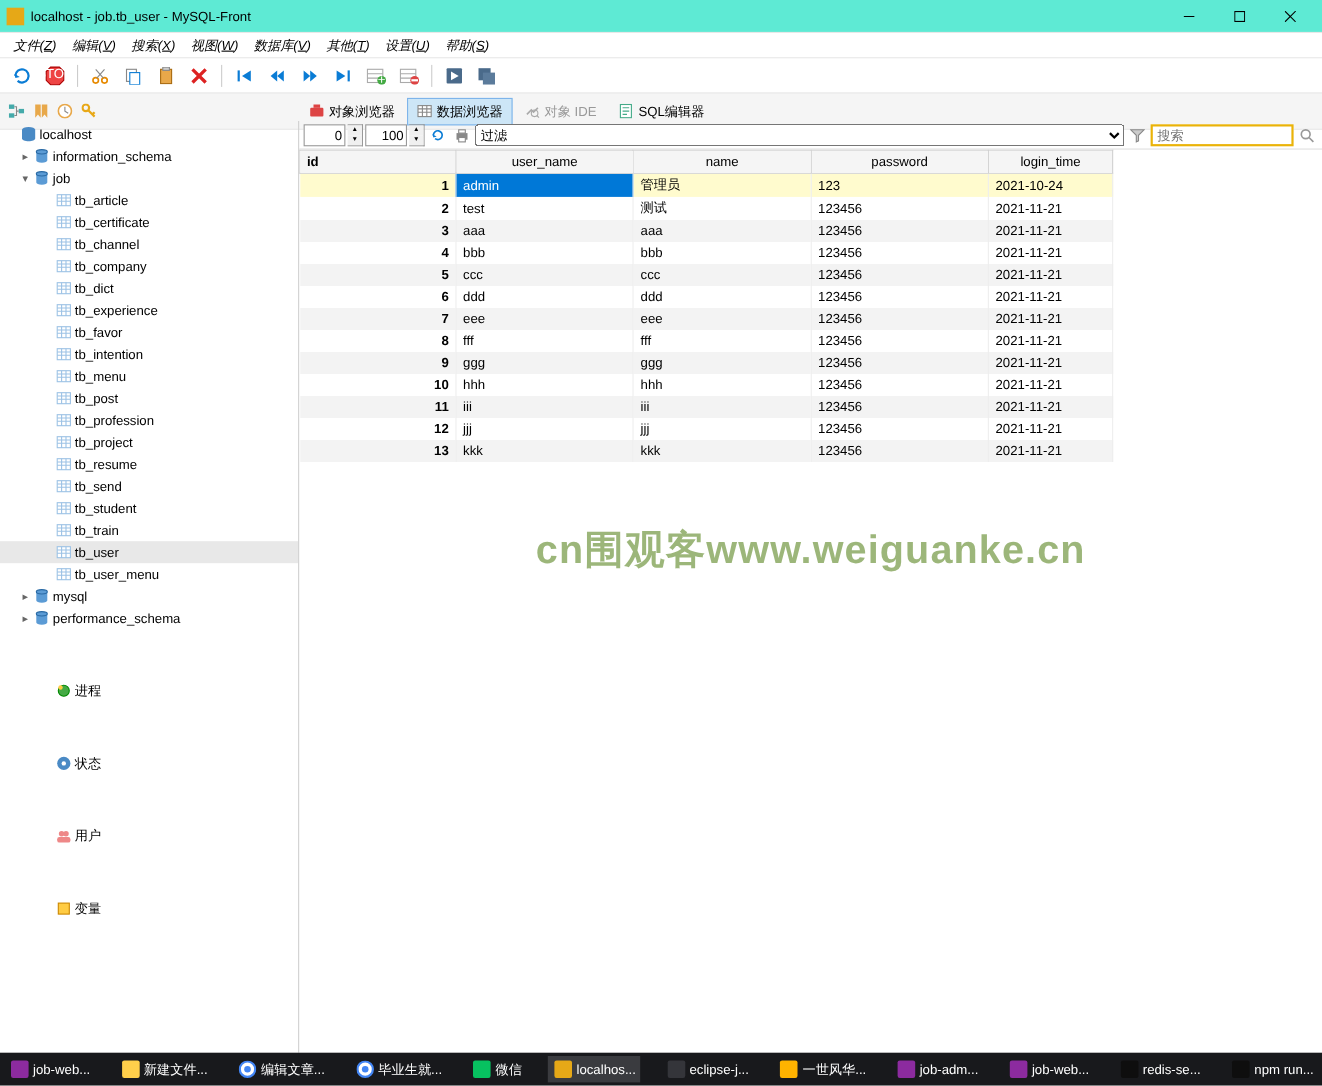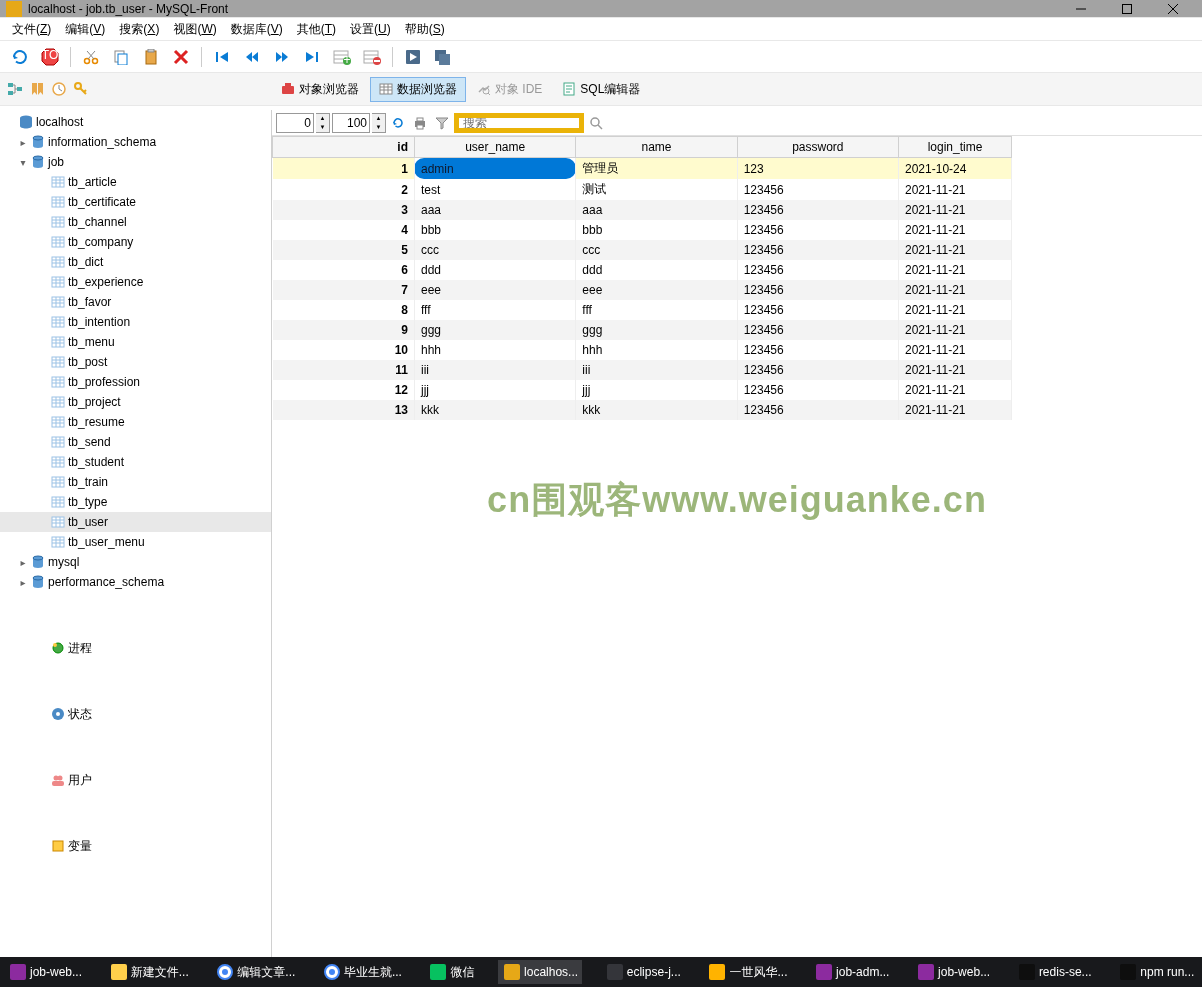--- a/index.html
+++ b/index.html
@@ -1,26 +1,26 @@
 <!DOCTYPE html>
 <html><head>
 <meta charset="utf-8">
 <style>
 * { margin: 0; padding: 0; box-sizing: border-box; font-family: "Microsoft YaHei", "Segoe UI", Tahoma, sans-serif; font-size: 12px; }
 body { background: #fff; width: 1202px; height: 987px; overflow: hidden; position: relative; }
 
 
-.titlebar { height: 18px; background: #a3a3a3; display: flex; align-items: center; padding: 0 6px; border-bottom: 1px solid #e8e8e8; }
+.titlebar { height: 30px; background: #5eead4; display: flex; align-items: center; padding: 0 6px; border-bottom: 1px solid #e8e8e8; }
 .titlebar .app-icon { width: 16px; height: 16px; background: #e6a817; margin-right: 6px; }
 .titlebar .title { flex: 1; color: #000; }
 .titlebar .win-btn { width: 46px; height: 30px; display: flex; align-items: center; justify-content: center; cursor: pointer; color: #000; }
 
 
 .menubar { height: 22px; display: flex; align-items: center; padding: 0 6px; gap: 2px; }
-.menubar .menu-item { padding: 2px 6px; cursor: pointer; }
+.menubar .menu-item { padding: 2px 6px; cursor: pointer; font-style: italic; }
 .menubar .menu-item u { text-decoration: underline; }
 
 
 .toolbar { height: 32px; display: flex; align-items: center; padding: 0 8px; gap: 6px; border-top: 1px solid #e8e8e8; }
 .tb-btn { width: 24px; height: 24px; display: flex; align-items: center; justify-content: center; cursor: pointer; }
 .tb-sep { width: 1px; height: 20px; background: #ccc; margin: 0 2px; }
 
 
 .subtabs { height: 26px; display: flex; align-items: center; padding: 16px 2px; border-top: 1px solid #e8e8e8; border-bottom: 1px solid #e8e8e8; background: #f5f5f5; }
 .subtabs-left { width: 270px; display: flex; align-items: center; gap: 4px; padding-left: 4px; }
@@ -45,32 +45,32 @@
 .tree-node.l1nox { padding-left: 36px; margin-top: 46px; }
 
 
 .data-panel { flex: 1; display: flex; flex-direction: column; position: relative; }
 .data-toolbar { height: 26px; display: flex; align-items: center; gap: 2px; padding: 2px 4px; border-bottom: 1px solid #e0e0e0; }
 .data-toolbar input.num { width: 38px; height: 20px; border: 1px solid #999; text-align: right; padding: 0 2px; }
 .data-toolbar .spinner { width: 14px; height: 20px; display: flex; flex-direction: column; border: 1px solid #999; border-left: none; }
 .data-toolbar .spinner div { flex: 1; font-size: 6px; text-align: center; line-height: 8px; cursor: pointer; background: #f0f0f0; }
 .data-toolbar .tb-icon { width: 20px; height: 20px; display: flex; align-items: center; justify-content: center; cursor: pointer; }
 .data-toolbar select.filter { height: 20px; }
-.data-toolbar input.search { width: 130px; height: 20px; border: 5px solid #eab308; padding: 0 4px; }
+.data-toolbar input.search { width: 130px; height: 20px; border: 2px solid #eab308; padding: 0 4px; }
 
 
 .table-wrap { flex: 1; overflow: auto; position: relative; }
 .data-table { border-collapse: collapse; width: 740px; }
 .data-table th { background: #f5f5f5; border: 1px solid #d0d0d0; padding: 3px 6px; font-weight: normal; text-align: center; height: 20px; position: sticky; top: 0; }
-.data-table th.id { text-align: right; font-weight: bold; margin-top: 12px; }
+.data-table th.id { text-align: left; font-weight: bold; margin-top: 12px; }
 .data-table td { border-right: 1px solid #eee; padding: 2px 6px; height: 20px; }
 .data-table tr:nth-child(odd) td { background: #f3f3f3; }
 .data-table tr.current td { background: #fffbce; }
 .data-table td.idcol { text-align: right; font-weight: bold; padding-right: 6px; width: 88px; }
-.data-table td.sel { background: #0078d7 !important; color: #0f172a; border-radius: 10px; }
+.data-table td.sel { background: #0078d7 !important; color: #ffffff; }
 
 .watermark { position: absolute; top: 340px; left: 50%; transform: translateX(-50%); font-size: 36px; font-weight: bold; color: #4d7c0f; opacity: 0.55; pointer-events: none; letter-spacing: 1px; white-space: nowrap; }
 .watermark-csdn { position: absolute; bottom: 2px; right: 8px; font-size: 13px; color: #c4c4c4; opacity: 0.6; pointer-events: none; }
 
 
 .taskbar { position: absolute; bottom: 0; left: 0; right: 0; height: 30px; background: #18191c; display: flex; align-items: center; padding: 0 4px; gap: 19px; color: #fff; font-size: 11px; }
 .taskbar .task { display: flex; align-items: center; gap: 4px; padding: 4px 6px; cursor: pointer; max-width: 100px; overflow: hidden; white-space: nowrap; }
 .taskbar .task.active { background: #3a3b3f; }
 .taskbar .tic { width: 16px; height: 16px; flex-shrink: 0; border-radius: 2px; }
 
@@ -510,33 +510,20 @@
         <span class="ticon">
           <svg width="14" height="14">
             <rect x="1" y="2" width="12" height="10" fill="#fff" stroke="#9cc2e5"></rect>
             <line x1="1" y1="5" x2="13" y2="5" stroke="#9cc2e5"></line>
             <line x1="1" y1="8" x2="13" y2="8" stroke="#9cc2e5"></line>
             <line x1="5" y1="2" x2="5" y2="12" stroke="#9cc2e5"></line>
             <line x1="9" y1="2" x2="9" y2="12" stroke="#9cc2e5"></line>
           </svg>
         </span>
         <span>tb_train</span>
-      </div>
-      <div class="tree-node l2">
-        <span class="exp"></span>
-        <span class="ticon">
-          <svg width="14" height="14">
-            <rect x="1" y="2" width="12" height="10" fill="#fff" stroke="#9cc2e5"></rect>
-            <line x1="1" y1="5" x2="13" y2="5" stroke="#9cc2e5"></line>
-            <line x1="1" y1="8" x2="13" y2="8" stroke="#9cc2e5"></line>
-            <line x1="5" y1="2" x2="5" y2="12" stroke="#9cc2e5"></line>
-            <line x1="9" y1="2" x2="9" y2="12" stroke="#9cc2e5"></line>
-          </svg>
-        </span>
-        <span>tb_type</span>
       </div>
       <div class="tree-node l2 selected">
         <span class="exp"></span>
         <span class="ticon">
           <svg width="14" height="14">
             <rect x="1" y="2" width="12" height="10" fill="#fff" stroke="#9cc2e5"></rect>
             <line x1="1" y1="5" x2="13" y2="5" stroke="#9cc2e5"></line>
             <line x1="1" y1="8" x2="13" y2="8" stroke="#9cc2e5"></line>
             <line x1="5" y1="2" x2="5" y2="12" stroke="#9cc2e5"></line>
             <line x1="9" y1="2" x2="9" y2="12" stroke="#9cc2e5"></line>
@@ -639,20 +626,23 @@
             <path d="M2 6l1 3 3-1z" fill="#0a7cd5"></path>
           </svg>
         </div>
       <div class="tb-icon">
           <svg width="14" height="14">
             <rect x="2" y="5" width="10" height="6" fill="#888"></rect>
             <rect x="4" y="2" width="6" height="3" fill="#fff" stroke="#888"></rect>
             <rect x="4" y="9" width="6" height="4" fill="#fff" stroke="#888"></rect>
           </svg>
         </div>
+      <select class="filter" style="flex:1">
+        <option>过滤</option>
+      </select>
       <div class="tb-icon">
           <svg width="14" height="14">
             <path d="M1 2h12l-5 5v5l-2 1V7z" fill="#ccc" stroke="#888"></path>
           </svg>
         </div>
       <input class="search" placeholder="搜索" style="">
       <div class="tb-icon">
           <svg width="14" height="14">
             <circle cx="6" cy="6" r="4" fill="none" stroke="#999" stroke-width="1.5"></circle>
             <line x1="9" y1="9" x2="13" y2="13" stroke="#999" stroke-width="1.5"></line>

